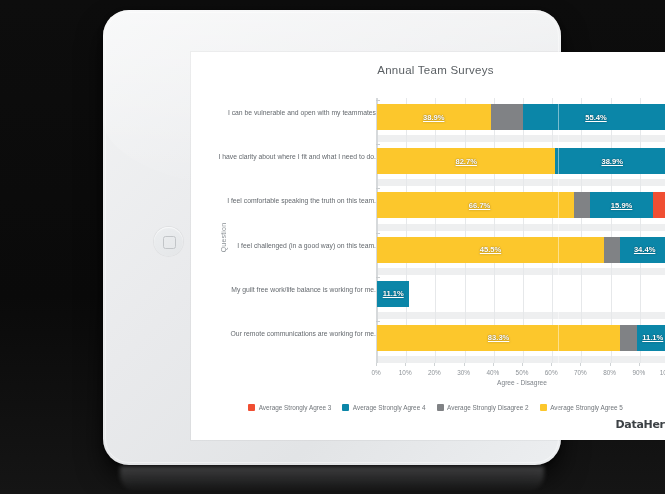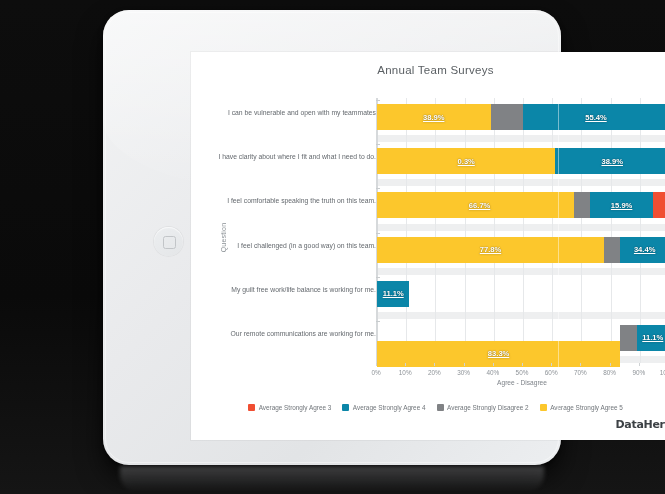--- a/index.html
+++ b/index.html
@@ -168,56 +168,56 @@
                 <span>38.9%</span>
               </div>
               <div class="seg" style="width: 32.412px; background: rgb(128, 130, 133);"></div>
               <div class="seg" style="width: 146px; background: rgb(11, 134, 168);">
                 <span>55.4%</span>
               </div>
             </div>
             <div class="tick" style="top: 2px;"></div>
             <div class="bar" style="top: 50.25px; width: 292px;">
               <div class="seg" style="width: 178.412px; background: rgb(252, 199, 44);">
-                <span>0.3%</span>
+                <span>82.7%</span>
               </div>
               <div class="seg" style="width: 113.588px; background: rgb(11, 134, 168);">
                 <span>38.9%</span>
               </div>
             </div>
             <div class="tick" style="top: 46.1667px;"></div>
             <div class="bar" style="top: 94.4167px; width: 292px;">
               <div class="seg" style="width: 194.764px; background: rgb(252, 199, 44); padding-left: 8px;">
                 <span>66.7%</span>
               </div>
               <div class="seg" style="width: 16.352px; background: rgb(128, 130, 133);"></div>
               <div class="seg" style="width: 64.824px; background: rgb(11, 134, 168);">
                 <span>15.9%</span>
               </div>
               <div class="seg" style="width: 16.352px; background: rgb(240, 78, 50);"></div>
             </div>
             <div class="tick" style="top: 90.3333px;"></div>
             <div class="bar" style="top: 138.583px; width: 292px;">
               <div class="seg" style="width: 227.176px; background: rgb(252, 199, 44);">
-                <span>77.8%</span>
+                <span>45.5%</span>
               </div>
               <div class="seg" style="width: 16.352px; background: rgb(128, 130, 133);"></div>
               <div class="seg" style="width: 48.764px; background: rgb(11, 134, 168);">
                 <span>34.4%</span>
               </div>
             </div>
             <div class="tick" style="top: 134.5px;"></div>
             <div class="bar" style="top: 182.75px; width: 292px;">
               <div class="seg" style="width: 32.412px; background: rgb(11, 134, 168);">
                 <span>11.1%</span>
               </div>
             </div>
             <div class="tick" style="top: 178.667px;"></div>
             <div class="bar" style="top: 226.917px; width: 292px;">
-              <div class="seg" style="width: 243.236px; background: rgb(252, 199, 44); margin-top: 16px;">
+              <div class="seg" style="width: 243.236px; background: rgb(252, 199, 44);">
                 <span>83.3%</span>
               </div>
               <div class="seg" style="width: 16.352px; background: rgb(128, 130, 133);"></div>
               <div class="seg" style="width: 32.412px; background: rgb(11, 134, 168);">
                 <span>11.1%</span>
               </div>
             </div>
             <div class="tick" style="top: 222.833px;"></div>
           </div>
 

